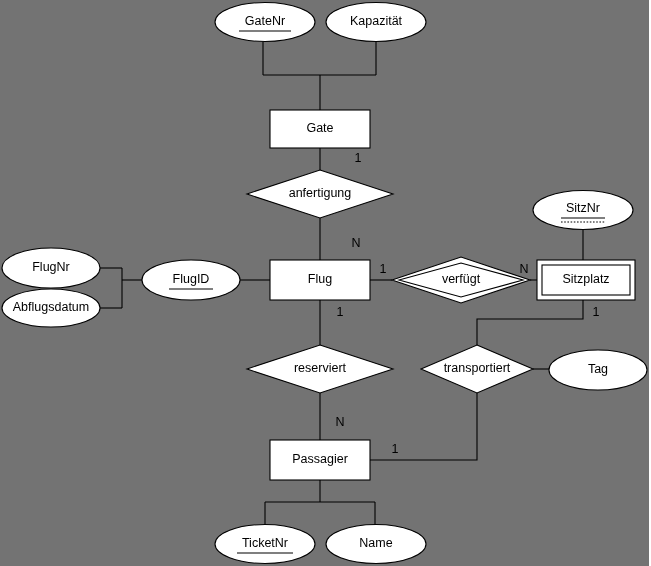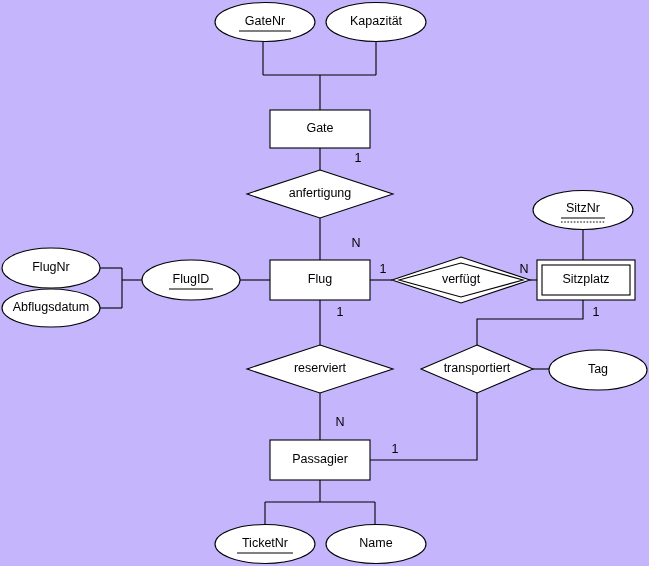--- a/index.html
+++ b/index.html
@@ -4,21 +4,21 @@
 <style>
   html, body {
     margin: 0;
     padding: 0;
     background: #ffffff;
   }
   #canvas {
     position: relative;
     width: 649px;
     height: 566px;
-    background: #c4b5fd;
+    background: #737373;
     font-family: "Liberation Sans", sans-serif;
     overflow: hidden;
   }
   svg#diagram {
     position: absolute;
     left: 0;
     top: 0;
     width: 651px;
     height: 566px;
   }

